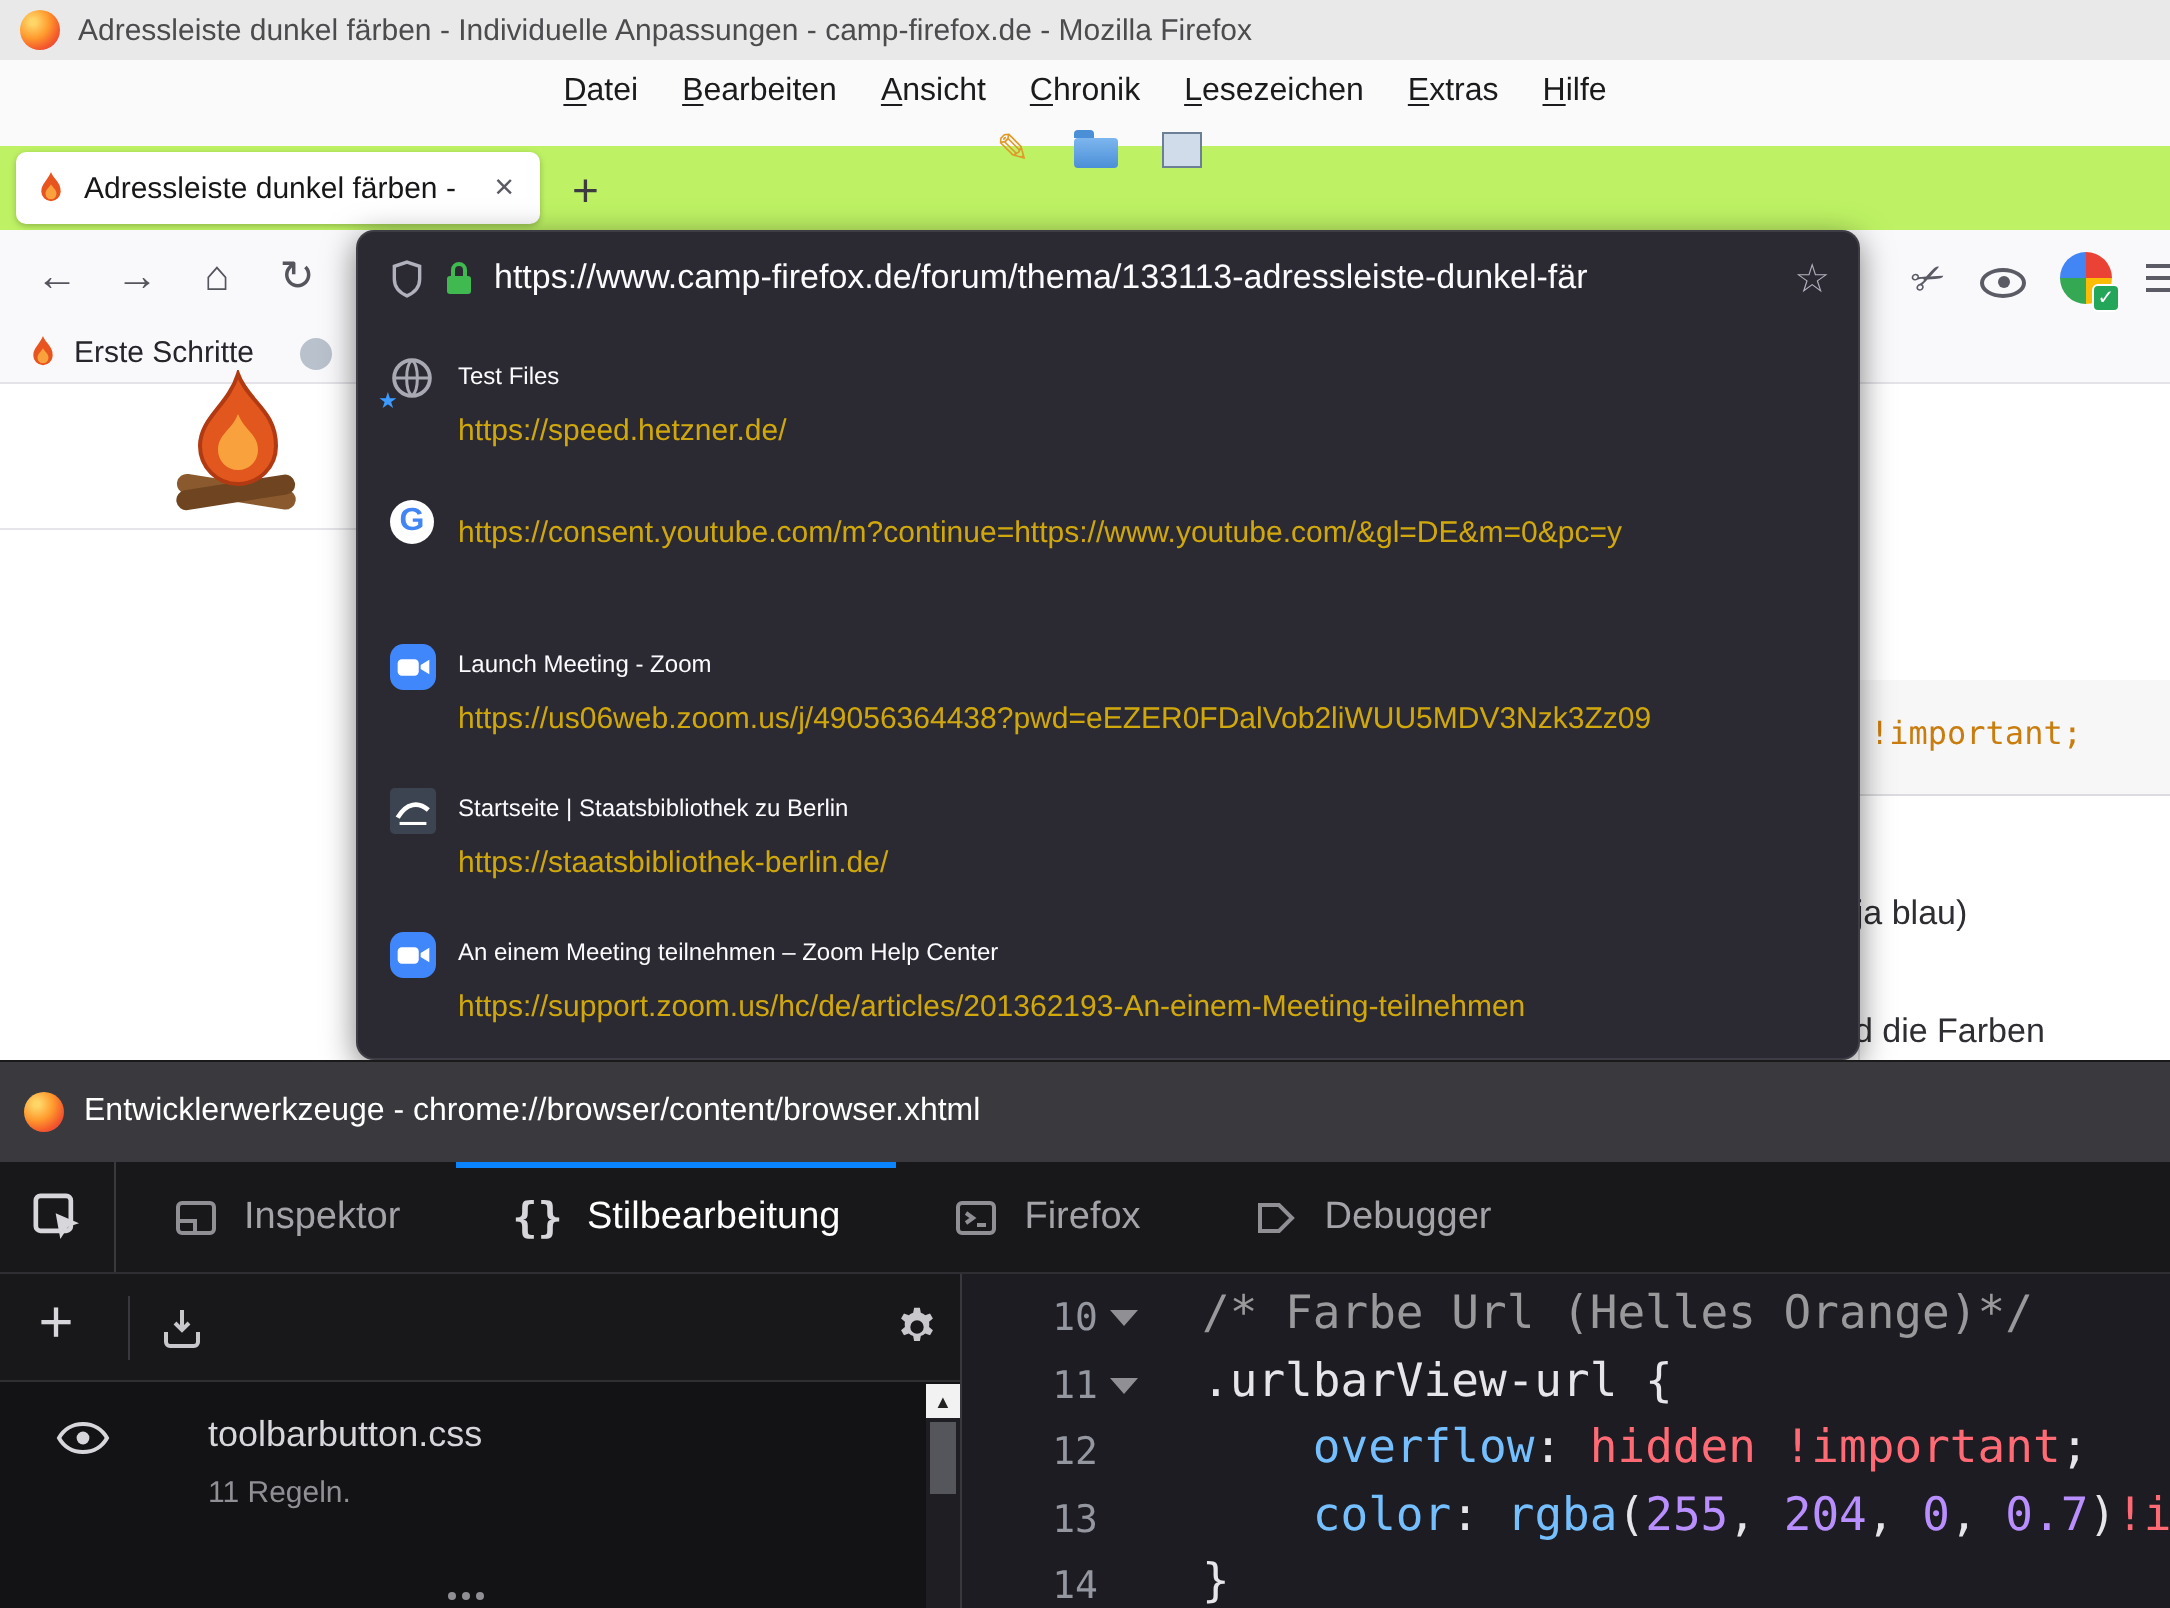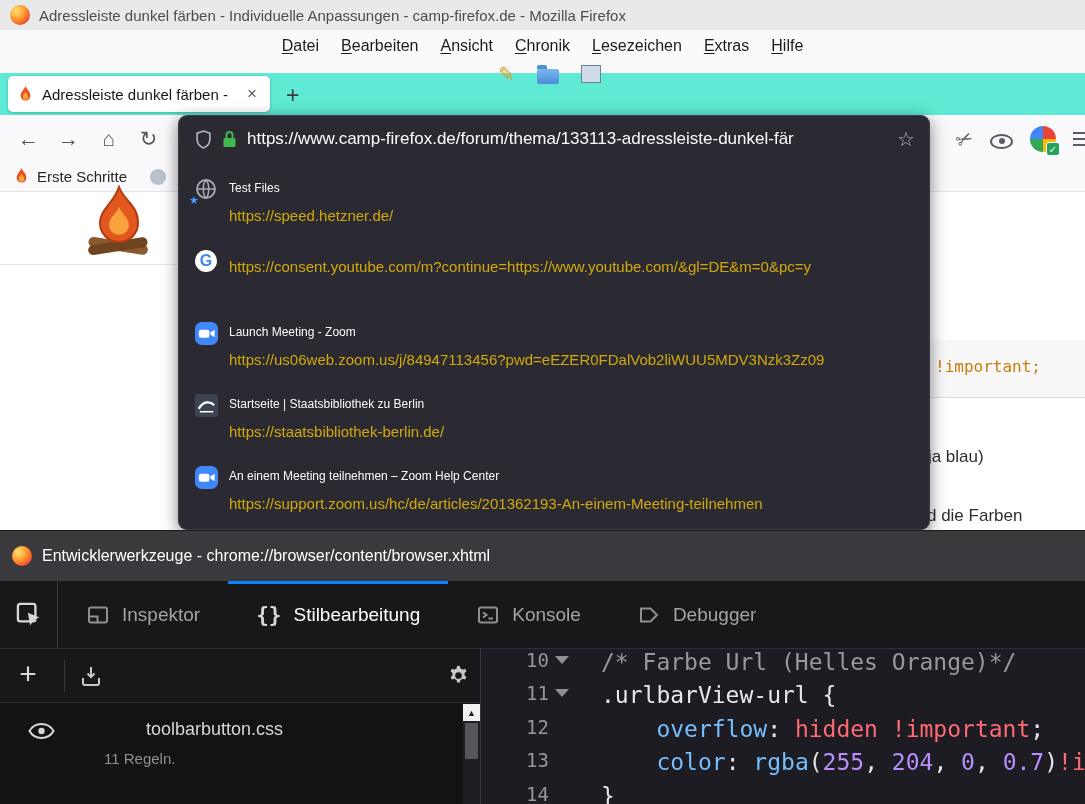--- a/index.html
+++ b/index.html
@@ -21,21 +21,21 @@
   .menubar-icons{display:flex;align-items:center;gap:22px;margin-left:14px;}
   .pencil-glyph{font-size:20px;color:#e09a2a;transform:rotate(0deg);}
   .folder-icon{width:22px;height:15px;background:linear-gradient(#7db6ef,#4b8fd6);border-radius:2px;position:relative;margin-top:4px;}
   .folder-icon::before{content:"";position:absolute;top:-4px;left:0;width:10px;height:4px;background:#4b8fd6;border-radius:2px 2px 0 0;}
   .grid-icon{width:20px;height:18px;border:1.5px solid #6b7f96;background:
      linear-gradient(#d0dcea,#d0dcea),
      repeating-linear-gradient(to right,transparent 0 5px,#8fa5bb 5px 6px),
      repeating-linear-gradient(to bottom,#c96 0 4px,transparent 4px 9px,#9db3c9 9px 10px,transparent 10px 14px,#9db3c9 14px 15px,transparent 15px);
      background-blend-mode:normal;}
 
-  .tabbar{height:42px;background:#5eead4;display:flex;align-items:flex-end;padding:0 8px;}
+  .tabbar{height:42px;background:#bef264;display:flex;align-items:flex-end;padding:0 8px;}
   .tab{width:262px;height:36px;margin-bottom:3px;background:#fff;border-radius:5px;box-shadow:0 1px 3px rgba(0,0,0,.25);
     display:flex;align-items:center;padding:0 10px;gap:9px;font-size:15px;color:#17171a;}
   .tab-title{flex:1;white-space:nowrap;overflow:hidden;}
   .tab-close{color:#5b5b66;font-size:17px;padding:0 3px;}
   .newtab{font-size:23px;color:#3b3b40;margin:0 0 8px 16px;line-height:1;}
 
   .navbar{position:relative;height:47px;background:#f9f9fb;display:flex;align-items:center;padding:0 10px;gap:3px;}
   .nav-btn{width:37px;text-align:center;font-size:21px;color:#55555e;line-height:1;}
   .nav-right{position:absolute;right:2px;top:11px;display:flex;gap:17px;align-items:center;}
   .scissors-glyph{font-size:20px;color:#5b5b66;transform:rotate(-25deg);display:inline-block;}
@@ -74,46 +74,46 @@
   .r-title{font-size:12px;line-height:21px;color:#fbfbfe;white-space:nowrap;overflow:hidden;}
   .r-url{margin-top:8px;font-size:15px;color:rgba(255,204,0,0.78);white-space:nowrap;overflow:hidden;}
   .gicon{width:22px;height:22px;border-radius:50%;background:#fff;color:#4285F4;font-weight:bold;font-size:16px;
     display:flex;align-items:center;justify-content:center;}
 
   
   #devtools{position:absolute;top:530px;left:0;width:1085px;height:274px;background:#1b1b20;z-index:10;border-top:1px solid #1a1a1a;}
   .dt-titlebar{height:50px;background:#3a3a3e;display:flex;align-items:center;gap:10px;padding:0 12px;}
   .dt-title{color:#fff;font-size:16px;white-space:nowrap;overflow:hidden;}
 
-  .dt-tabbar{position:relative;height:68px;background:#18181b;display:flex;align-items:stretch;border-bottom:1px solid #2e2e33;}
+  .dt-tabbar{position:relative;height:56px;background:#18181b;display:flex;align-items:stretch;border-bottom:1px solid #2e2e33;}
   .dt-pick{width:58px;display:flex;align-items:center;justify-content:center;border-right:1px solid #38383d;}
   .dt-tab{display:flex;align-items:center;gap:12px;padding:0 28px;font-size:19px;color:#a4a4a8;position:relative;}
   .dt-tab .dt-tab-icon{display:flex;color:#8f8f94;}
   .dt-tab.active{color:#fff;}
   .dt-tab.active .dt-tab-icon{color:#d7d7db;}
   .dt-tab.active::before{content:"";position:absolute;top:0;left:0;right:0;height:3px;background:#0a84ff;}
   .braces{font-size:21px;font-weight:bold;color:inherit;font-family:"DejaVu Sans Mono",monospace;}
 
   .dt-main{display:flex;height:167px;}
   .dt-left{width:481px;flex:none;border-right:1px solid #38383d;background:#131316;position:relative;}
   .dt-left-toolbar{height:54px;background:#18181b;border-bottom:1px solid #2e2e33;display:flex;align-items:center;padding:0 10px 0 6px;gap:14px;}
   .dt-plus{font-size:30px;color:#d7d7db;width:44px;text-align:center;line-height:1;margin-top:-4px;}
   .tb-sep{width:1px;height:32px;background:#38383d;}
   .dt-gear{margin-left:auto;display:flex;}
   .sheet-row{display:flex;padding:16px 0 0 28px;gap:49px;}
-  .sheet-name{font-size:18px;color:#d7d7db;margin-left:42px;}
+  .sheet-name{font-size:18px;color:#d7d7db;}
   .sheet-rules{margin-top:10px;font-size:15px;color:#8f8f94;}
   .dt-scroll{position:absolute;right:0;top:55px;bottom:0;width:17px;background:#1f1f23;}
   .dt-scroll-btn{height:17px;background:#f2f2f2;color:#222;font-size:9px;text-align:center;line-height:18px;}
   .dt-scroll-thumb{margin:2px 2px 0;height:36px;background:#55555c;}
   .dt-grip{position:absolute;bottom:4px;left:224px;width:4px;height:4px;border-radius:50%;background:#8f8f94;
     box-shadow:7px 0 0 #8f8f94,14px 0 0 #8f8f94;}
 
   .dt-editor{flex:1;overflow:hidden;background:#1c1c22;font-family:"DejaVu Sans Mono",monospace;}
-  .code-line{height:33.4px;display:flex;align-items:flex-start;}
+  .code-line{height:33.4px;display:flex;align-items:flex-end;}
   .gutter{width:120px;flex:none;display:flex;align-items:center;justify-content:flex-end;padding-right:26px;}
   .lnum{min-width:30px;text-align:right;color:#9496a0;font-size:19px;}
   .fold{width:26px;display:flex;justify-content:center;align-items:center;}
   .tri{width:0;height:0;border-left:7px solid transparent;border-right:7px solid transparent;border-top:8px solid #8f8f94;}
   .code-content{white-space:pre;font-size:23px;}
   .tok-plain{color:#e6e6ea;} .tok-comment{color:#99999b;} .tok-property{color:#75bfff;}
   .tok-keyword{color:#ff6a75;} .tok-number{color:#b98eff;}
 </style>
 </head>
 <body>
@@ -228,21 +228,21 @@
             </div>
           </div>
           <div class="result">
             <span class="r-icon"><svg width="23" height="23" viewBox="0 0 24 24">
                 <rect width="24" height="24" rx="7" fill="#4087fc"></rect>
                 <rect x="4" y="8" width="11" height="8.5" rx="2.2" fill="#fff"></rect>
                 <path d="M16 11l4.5-2.8v7.6L16 13z" fill="#fff"></path>
               </svg></span>
             <div class="r-text">
               <div class="r-title">Launch Meeting - Zoom</div>
-              <div class="r-url">https://us06web.zoom.us/j/84947113456?pwd=eEZER0FDalVob2liWUU5MDV3Nzk3Zz09</div>
+              <div class="r-url">https://us06web.zoom.us/j/49056364438?pwd=eEZER0FDalVob2liWUU5MDV3Nzk3Zz09</div>
             </div>
           </div>
           <div class="result">
             <span class="r-icon"><svg width="23" height="23" viewBox="0 0 24 24">
                 <rect width="24" height="24" rx="2.5" fill="#3b4450"></rect>
                 <path d="M4 15.5C8.5 7.5 15 7 20 11.5" stroke="#fff" stroke-width="2.4" fill="none"></path>
                 <path d="M5 18.5h14" stroke="#fff" stroke-width="1.6"></path>
               </svg></span>
             <div class="r-text">
               <div class="r-title">Startseite | Staatsbibliothek zu Berlin</div>
@@ -295,21 +295,21 @@
             </span>
             <span>Stilbearbeitung</span>
           </div>
           <div class="dt-tab">
             <span class="dt-tab-icon">
               <svg width="24" height="24" viewBox="0 0 24 24" fill="none" stroke="currentColor" stroke-width="2">
                 <rect x="3" y="4.5" width="18" height="15" rx="2"></rect>
                 <path d="M7 9.5l3.5 2.5L7 14.5M12.5 15.5h4.5"></path>
               </svg>
             </span>
-            <span>Konsole</span>
+            <span>Firefox</span>
           </div>
           <div class="dt-tab">
             <span class="dt-tab-icon">
               <svg width="24" height="24" viewBox="0 0 24 24" fill="none" stroke="currentColor" stroke-width="2">
                 <path d="M4 5.5h9.5l6.5 6.5-6.5 6.5H4z"></path>
               </svg>
             </span>
             <span>Debugger</span>
           </div>
         </span>

